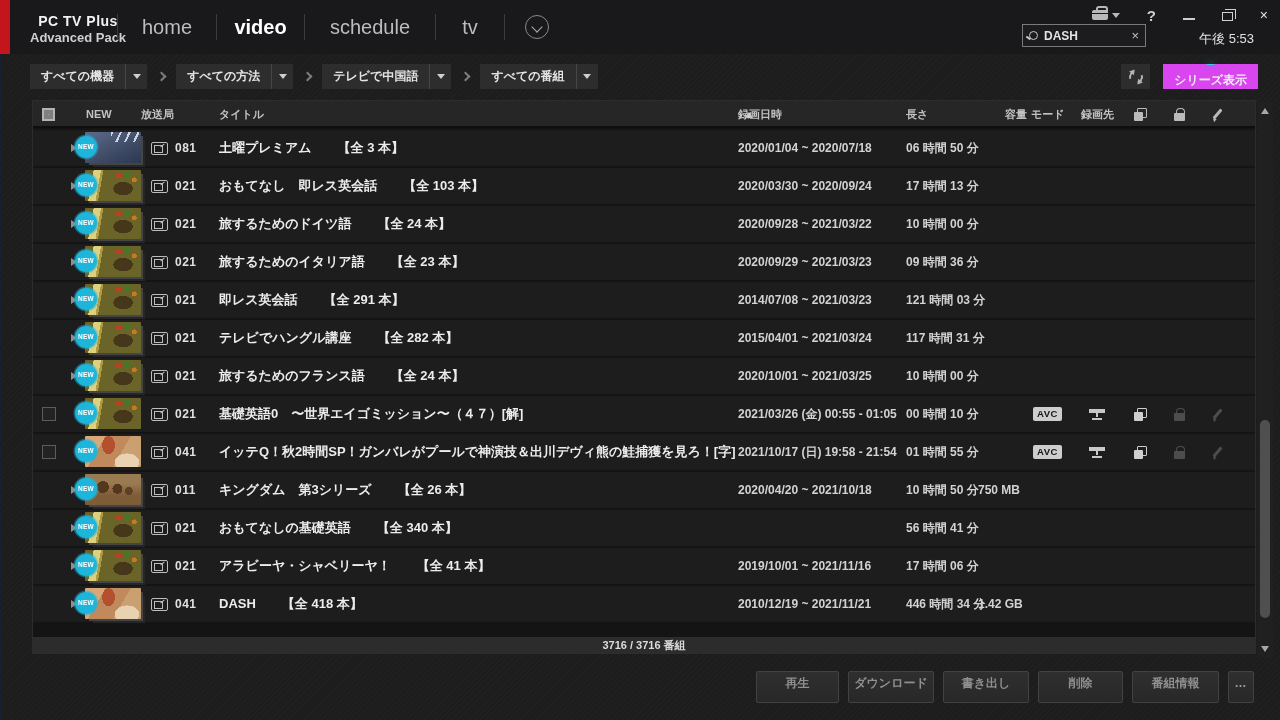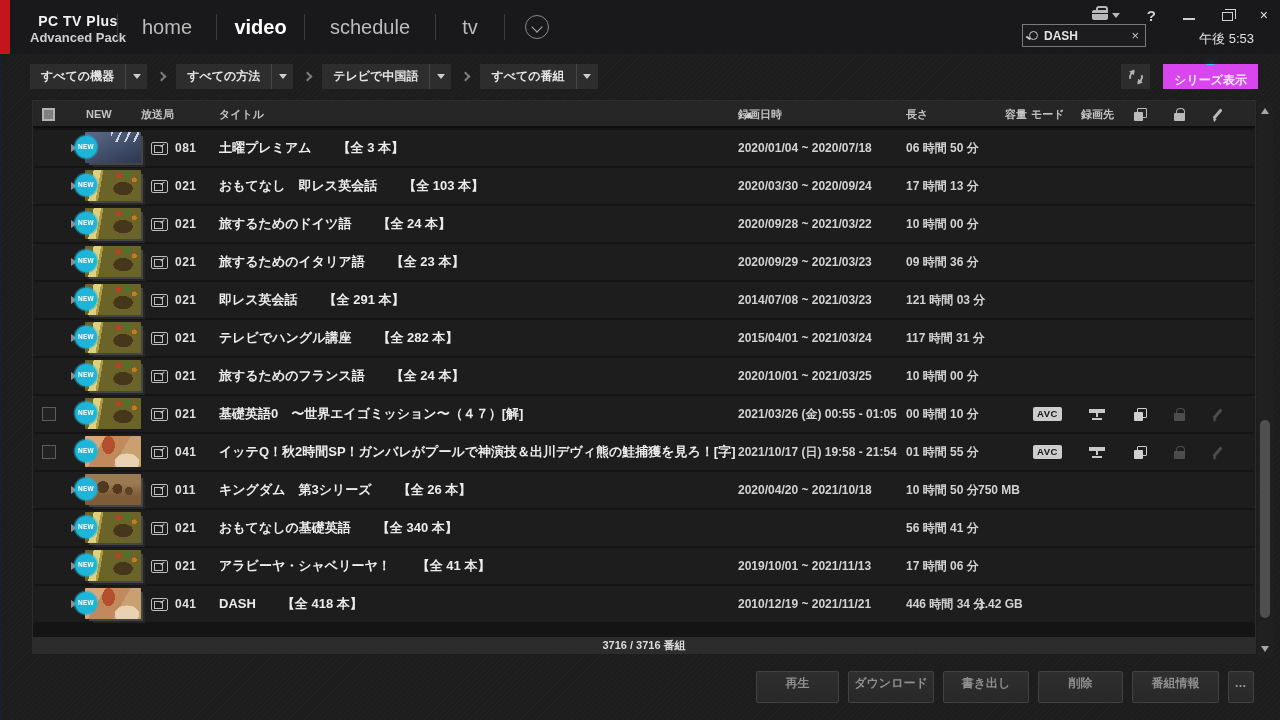--- a/index.html
+++ b/index.html
@@ -410,21 +410,21 @@
         <div class="thumbwrap">
           <div class="thumb t-palette stacked"></div>
           <span class="newbadge">NEW</span>
         </div>
         <i class="tvicon"></i>
         <span class="chan">021</span>
         <span class="titlecell">
           <span class="tt">アラビーヤ・シャベリーヤ！</span>
           <span class="count">【全 41 本】</span>
         </span>
-        <span class="date">2019/10/01 ~ 2021/11/13</span>
+        <span class="date">2019/10/01 ~ 2021/11/16</span>
         <span class="len">17 時間 06 分</span>
       </div>
       <div class="row">
         <i class="arrow"></i>
         <div class="thumbwrap">
           <div class="thumb t-orange stacked"></div>
           <span class="newbadge">NEW</span>
         </div>
         <i class="tvicon"></i>
         <span class="chan">041</span>

